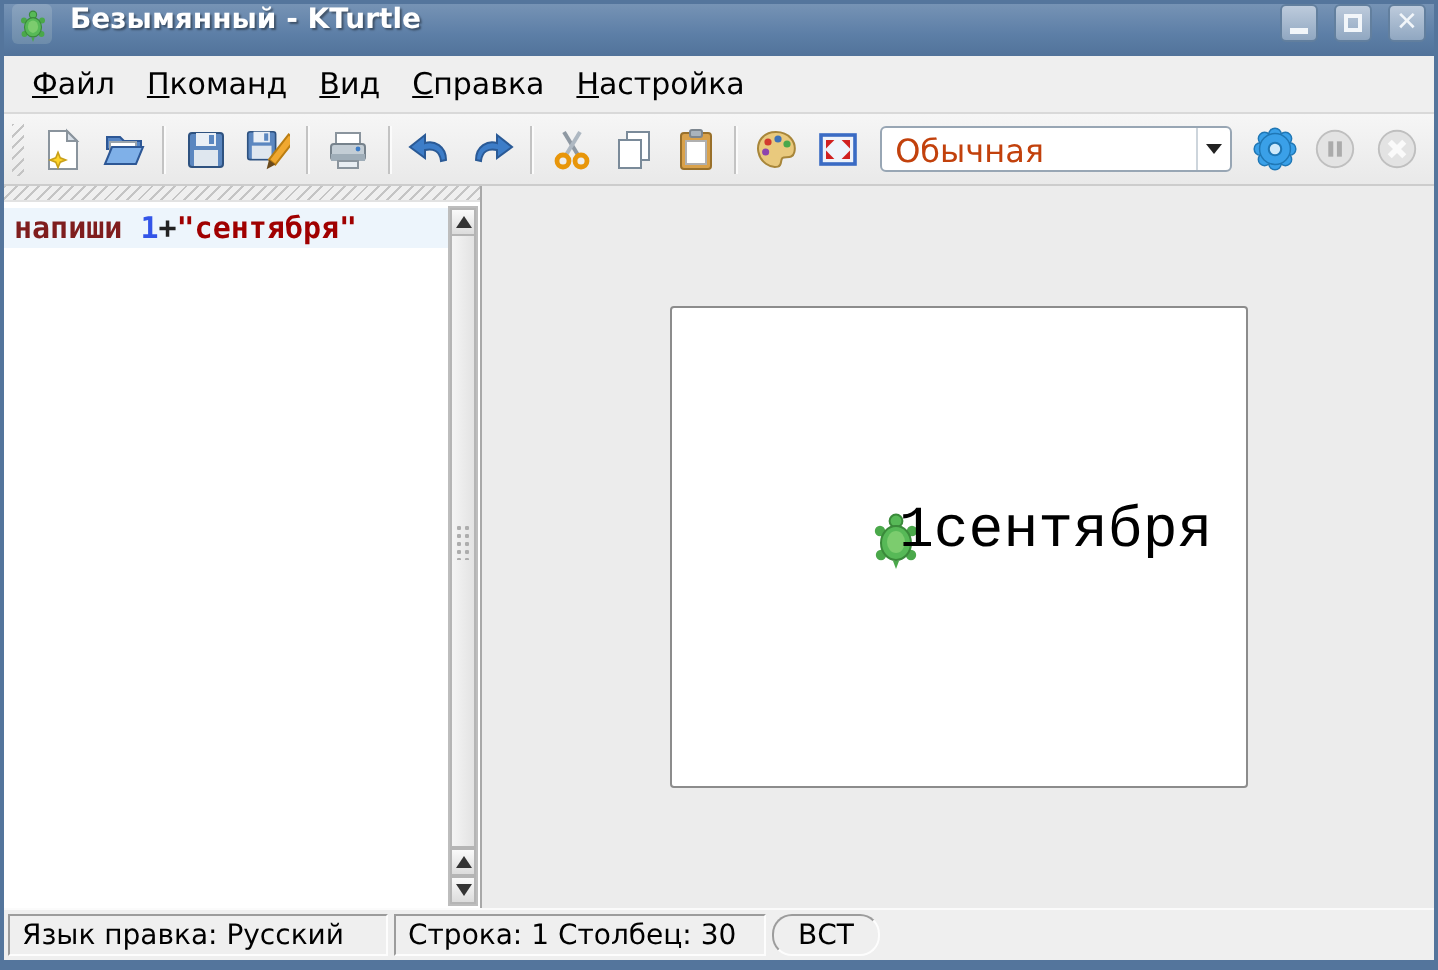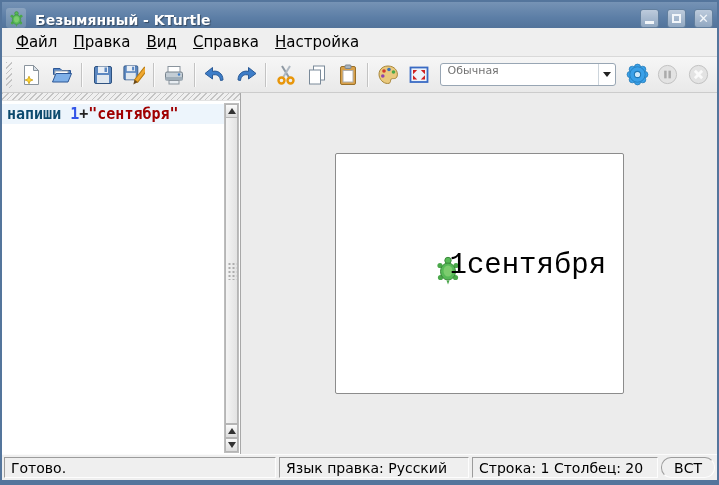--- a/index.html
+++ b/index.html
@@ -8,21 +8,21 @@
     width:719px; height:485px;
     border:2px solid #54759c; border-bottom:5px solid #54759c;
     display:flex; flex-direction:column;
     font-family:"DejaVu Sans", sans-serif;
     background:#efefef;
   }
   
   .titlebar {
     height:26px; flex:0 0 26px;
     background:linear-gradient(#7693b5, #5c7ea6 60%, #52739a);
-    display:flex; align-items:flex-end; padding:0 4px; gap:5px;
+    display:flex; align-items:flex-start; padding:0 4px; gap:5px;
   }
   .titlebar-icon {
     width:20px; height:20px; border-radius:3px;
     background:linear-gradient(#8aa3bf,#6d8cab);
     display:flex; align-items:center; justify-content:center;
   }
   .titlebar-text {
     flex:1; color:#ffffff; font-weight:bold; font-size:14px;
     text-shadow:1px 1px 1px rgba(0,0,0,.4); padding-left:4px;
     white-space:nowrap; overflow:hidden;
@@ -54,21 +54,21 @@
   .tb-handle {
     width:6px; height:26px; margin-right:3px;
     background-image:repeating-linear-gradient(135deg,#c4c4c4 0 1px,transparent 1px 4px);
   }
   .tb-btn { width:29px; height:29px; display:flex; align-items:center; justify-content:center; border-radius:3px; }
   .tb-btn.disabled { opacity:.95; }
   .tb-sep { width:2px; height:24px; border-left:1px solid #c3c3c3; border-right:1px solid #fbfbfb; margin:0 3px; }
   .speed-combo {
     width:178px; height:23px; margin:0 5px 0 4px;
     background:#ffffff; border:1px solid #98a6b4; border-radius:3px;
-    display:flex; align-items:flex-start; font-size:11px; padding-left:7px; color:#737373;
+    display:flex; align-items:flex-end; font-size:16px; padding-left:7px; color:#c2410c;
   }
   .combo-arrow-box {
     margin-left:auto; width:17px; align-self:stretch;
     border-left:1px solid #cdd5dc; display:flex; align-items:center; justify-content:center;
   }
   .arr-down-sm { width:0; height:0; border-left:4px solid transparent; border-right:4px solid transparent; border-top:5px solid #222; }
   
   .main { flex:1; display:flex; min-height:0; }
   .editor-dock { width:239px; flex:0 0 239px; display:flex; flex-direction:column; border-right:1px solid #a8a8a8; background:#efefef; }
   .dock-handle {
@@ -156,21 +156,21 @@
     <div class="winbtn">
         <div class="glyph-max"></div>
       </div>
     <div class="winbtn">
         <span class="glyph-close">✕</span>
       </div>
   </div>
 
   <div class="menubar">
     <div class="menu-item"><span></span><span class="accel">Ф</span><span>айл</span></div>
-    <div class="menu-item"><span></span><span class="accel">П</span><span>равка</span></div>
+    <div class="menu-item"><span></span><span class="accel">П</span><span>команд</span></div>
     <div class="menu-item"><span></span><span class="accel">В</span><span>ид</span></div>
     <div class="menu-item"><span></span><span class="accel">С</span><span>правка</span></div>
     <div class="menu-item"><span></span><span class="accel">Н</span><span>астройка</span></div>
   </div>
 
   <div class="toolbar">
     <div class="tb-handle"></div>
 
     <div class="tb-btn">
       <svg width="24" height="24" viewBox="0 0 24 24">
@@ -321,21 +321,21 @@
       </svg>
     </div>
   </div>
 
   <div class="main">
 
     <div class="editor-dock">
       <div class="dock-handle"></div>
       <div class="editor">
         <div class="code-area">
-          <div class="current-line"><span style="color:#0c4a6e;">напиши</span><span class="tok-space"> </span><span style="color:#3355e8;">1</span><span style="color:#222222;">+</span><span style="color:#a00000;">"сентября"</span></div>
+          <div class="current-line"><span style="color:#7f1d1d;">напиши</span><span class="tok-space"> </span><span style="color:#3355e8;">1</span><span style="color:#222222;">+</span><span style="color:#a00000;">"сентября"</span></div>
         </div>
         <div class="v-scrollbar">
           <div class="sb-btn">
               <div class="arr-up"></div>
             </div>
           <div class="sb-thumb"></div>
           <div class="sb-btn">
               <div class="arr-up"></div>
             </div>
           <div class="sb-btn">
@@ -357,19 +357,18 @@
           <ellipse cx="13" cy="17" rx="7.5" ry="8.5" fill="#57b957" stroke="#3a8a3a"></ellipse>
           <ellipse cx="13" cy="16.5" rx="4.5" ry="5.5" fill="#7ccc6e"></ellipse>
         </svg>
         <div class="canvas-text">1сентября</div>
       </div>
     </div>
 
   </div>
 
   <div class="statusbar">
-    <div class="status-panel sp-message">Готово.</div>
     <div class="status-panel sp-language">Язык правка: Русский</div>
-    <div class="status-panel sp-cursor">Строка: 1 Столбец: 20</div>
+    <div class="status-panel sp-cursor">Строка: 1 Столбец: 30</div>
     <div class="status-panel sp-insert">ВСТ</div>
   </div>
 
 </div>
 
 </body></html>

